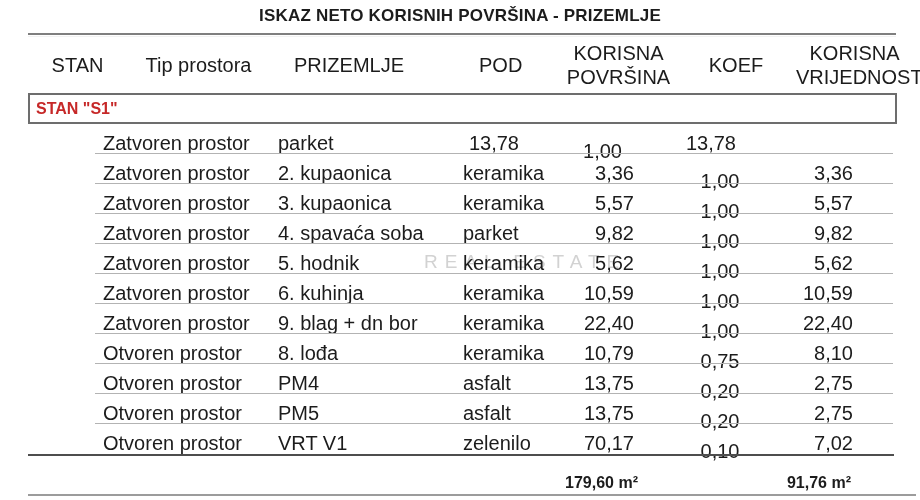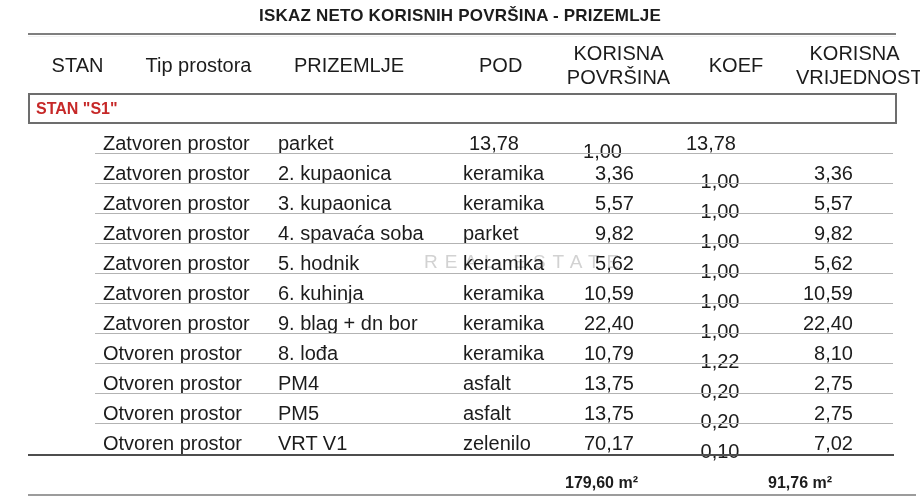--- a/index.html
+++ b/index.html
@@ -44,21 +44,21 @@
   .row .cell.vri { text-align:right; padding-right:44px; }
   .totals-rule {
     position:absolute; left:28px; top:454px; width:866px; height:0;
     border-top:2px solid #4e4e4e;
   }
   .totals {
     position:absolute; left:16px; top:457px; width:869px; height:52px;
     font-weight:bold; font-size:16px;
   }
   .totals .cell.pov { text-align:right; padding-right:10px; }
-  .totals .cell.vri { text-align:left; padding-right:34px; }
+  .totals .cell.vri { text-align:right; padding-right:34px; }
   .bottom-rule {
     position:absolute; left:28px; top:494px; width:888px; height:0;
     border-top:2px solid #9c9c9c;
   }
   .watermark {
     position:absolute; left:424px; top:251px;
     font-size:19px; letter-spacing:7px; color:#d2d2d2; white-space:nowrap;
     pointer-events:none;
   }
 </style>
@@ -155,21 +155,21 @@
     <div class="cell koef">1,00</div>
     <div class="cell vri">22,40</div>
   </div>
 
   <div class="row grid7">
     <div class="cell"></div>
     <div class="cell left">Otvoren prostor</div>
     <div class="cell left">8. lođa</div>
     <div class="cell left">keramika</div>
     <div class="cell pov">10,79</div>
-    <div class="cell koef">1,22</div>
+    <div class="cell koef">0,75</div>
     <div class="cell vri">8,10</div>
   </div>
 
   <div class="row grid7">
     <div class="cell"></div>
     <div class="cell left">Otvoren prostor</div>
     <div class="cell left">PM4</div>
     <div class="cell left">asfalt</div>
     <div class="cell pov">13,75</div>
     <div class="cell koef">0,20</div>

